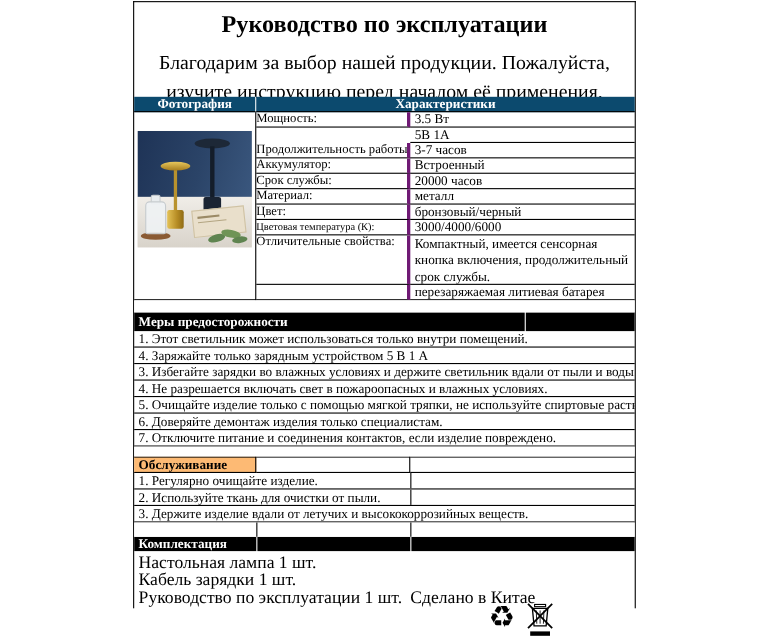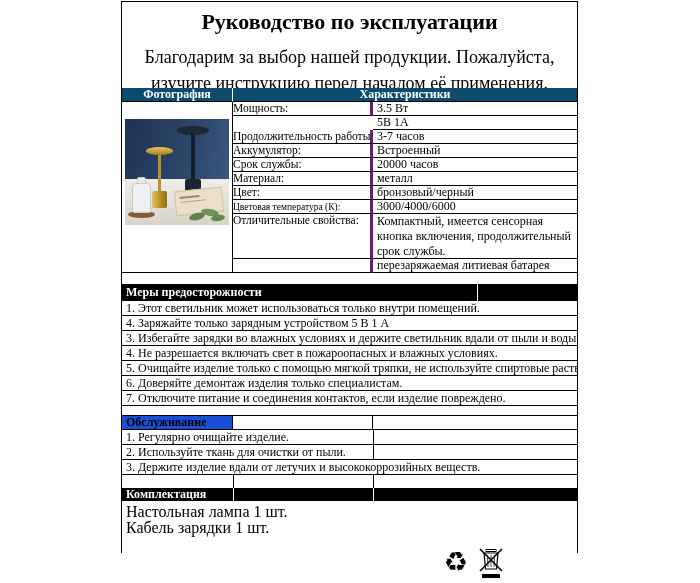--- a/index.html
+++ b/index.html
@@ -58,21 +58,21 @@
   .bar1 .bar-seg{line-height:16px;padding-left:4px;}
   .bar2 .bar-seg{line-height:12px;padding-left:4px;}
   .w355{width:355px;margin-right:1px;}
   .w111{width:111px;margin-right:1px;}
   .w139{width:139px;margin-right:1px;padding-left:0;}
   .flex1{flex:1;padding-left:0;}
   .trow{position:relative;box-sizing:border-box;height:15px;border-bottom:1px solid #000;
         font-size:12px;line-height:13px;padding:1px 2px 0 4px;white-space:nowrap;overflow:hidden;}
   .maint-header{display:flex;}
   .mh-cell{box-sizing:border-box;height:15px;border-top:1px solid #000;border-bottom:1px solid #000;}
-  .mh-first{width:111px;background:#1d4ed8;border-right:1px solid #000;font-weight:bold;font-size:12px;line-height:13px;padding-left:4px;}
+  .mh-first{width:111px;background:#fdba74;border-right:1px solid #000;font-weight:bold;font-size:12px;line-height:13px;padding-left:4px;}
   .mh-mid{width:140px;border-right:1px solid #000;}
   .mh-last{flex:1;}
   
   .pkg{box-sizing:border-box;height:53px;padding:3px 0 0 4px;font-size:16px;line-height:16px;}
   .pkg-row{display:flex;}
   .pkg-left{width:247px;}
   
   .recycle{position:absolute;left:444px;top:548px;font-family:"DejaVu Sans",sans-serif;font-size:27px;line-height:28px;color:#000;}
   .weee{position:absolute;left:479px;top:548px;}
 </style>
@@ -181,20 +181,24 @@
 
     <div class="bar bar2">
       <div class="bar-seg w111">Комплектация</div>
       <div class="bar-seg w139"></div>
       <div class="bar-seg flex1"></div>
     </div>
 
     <div class="pkg">
       <div>Настольная лампа 1 шт.</div>
       <div>Кабель зарядки 1 шт.</div>
+      <div class="pkg-row">
+        <span class="pkg-left">Руководство по эксплуатации 1 шт.</span>
+        <span>Сделано в Китае</span>
+      </div>
     </div>
 
   </div>
 
   <span class="recycle">♻</span>
 
   <svg class="weee" width="24" height="31" viewBox="0 0 24 31">
     <rect x="7" y="1.5" width="10" height="2" fill="none" stroke="#000" stroke-width="1"></rect>
     <path d="M5 5 L19 5 L17.5 21 L6.5 21 Z" fill="none" stroke="#000" stroke-width="1.2"></path>
     <line x1="8.5" y1="7" x2="9" y2="19" stroke="#000" stroke-width="0.8"></line>

